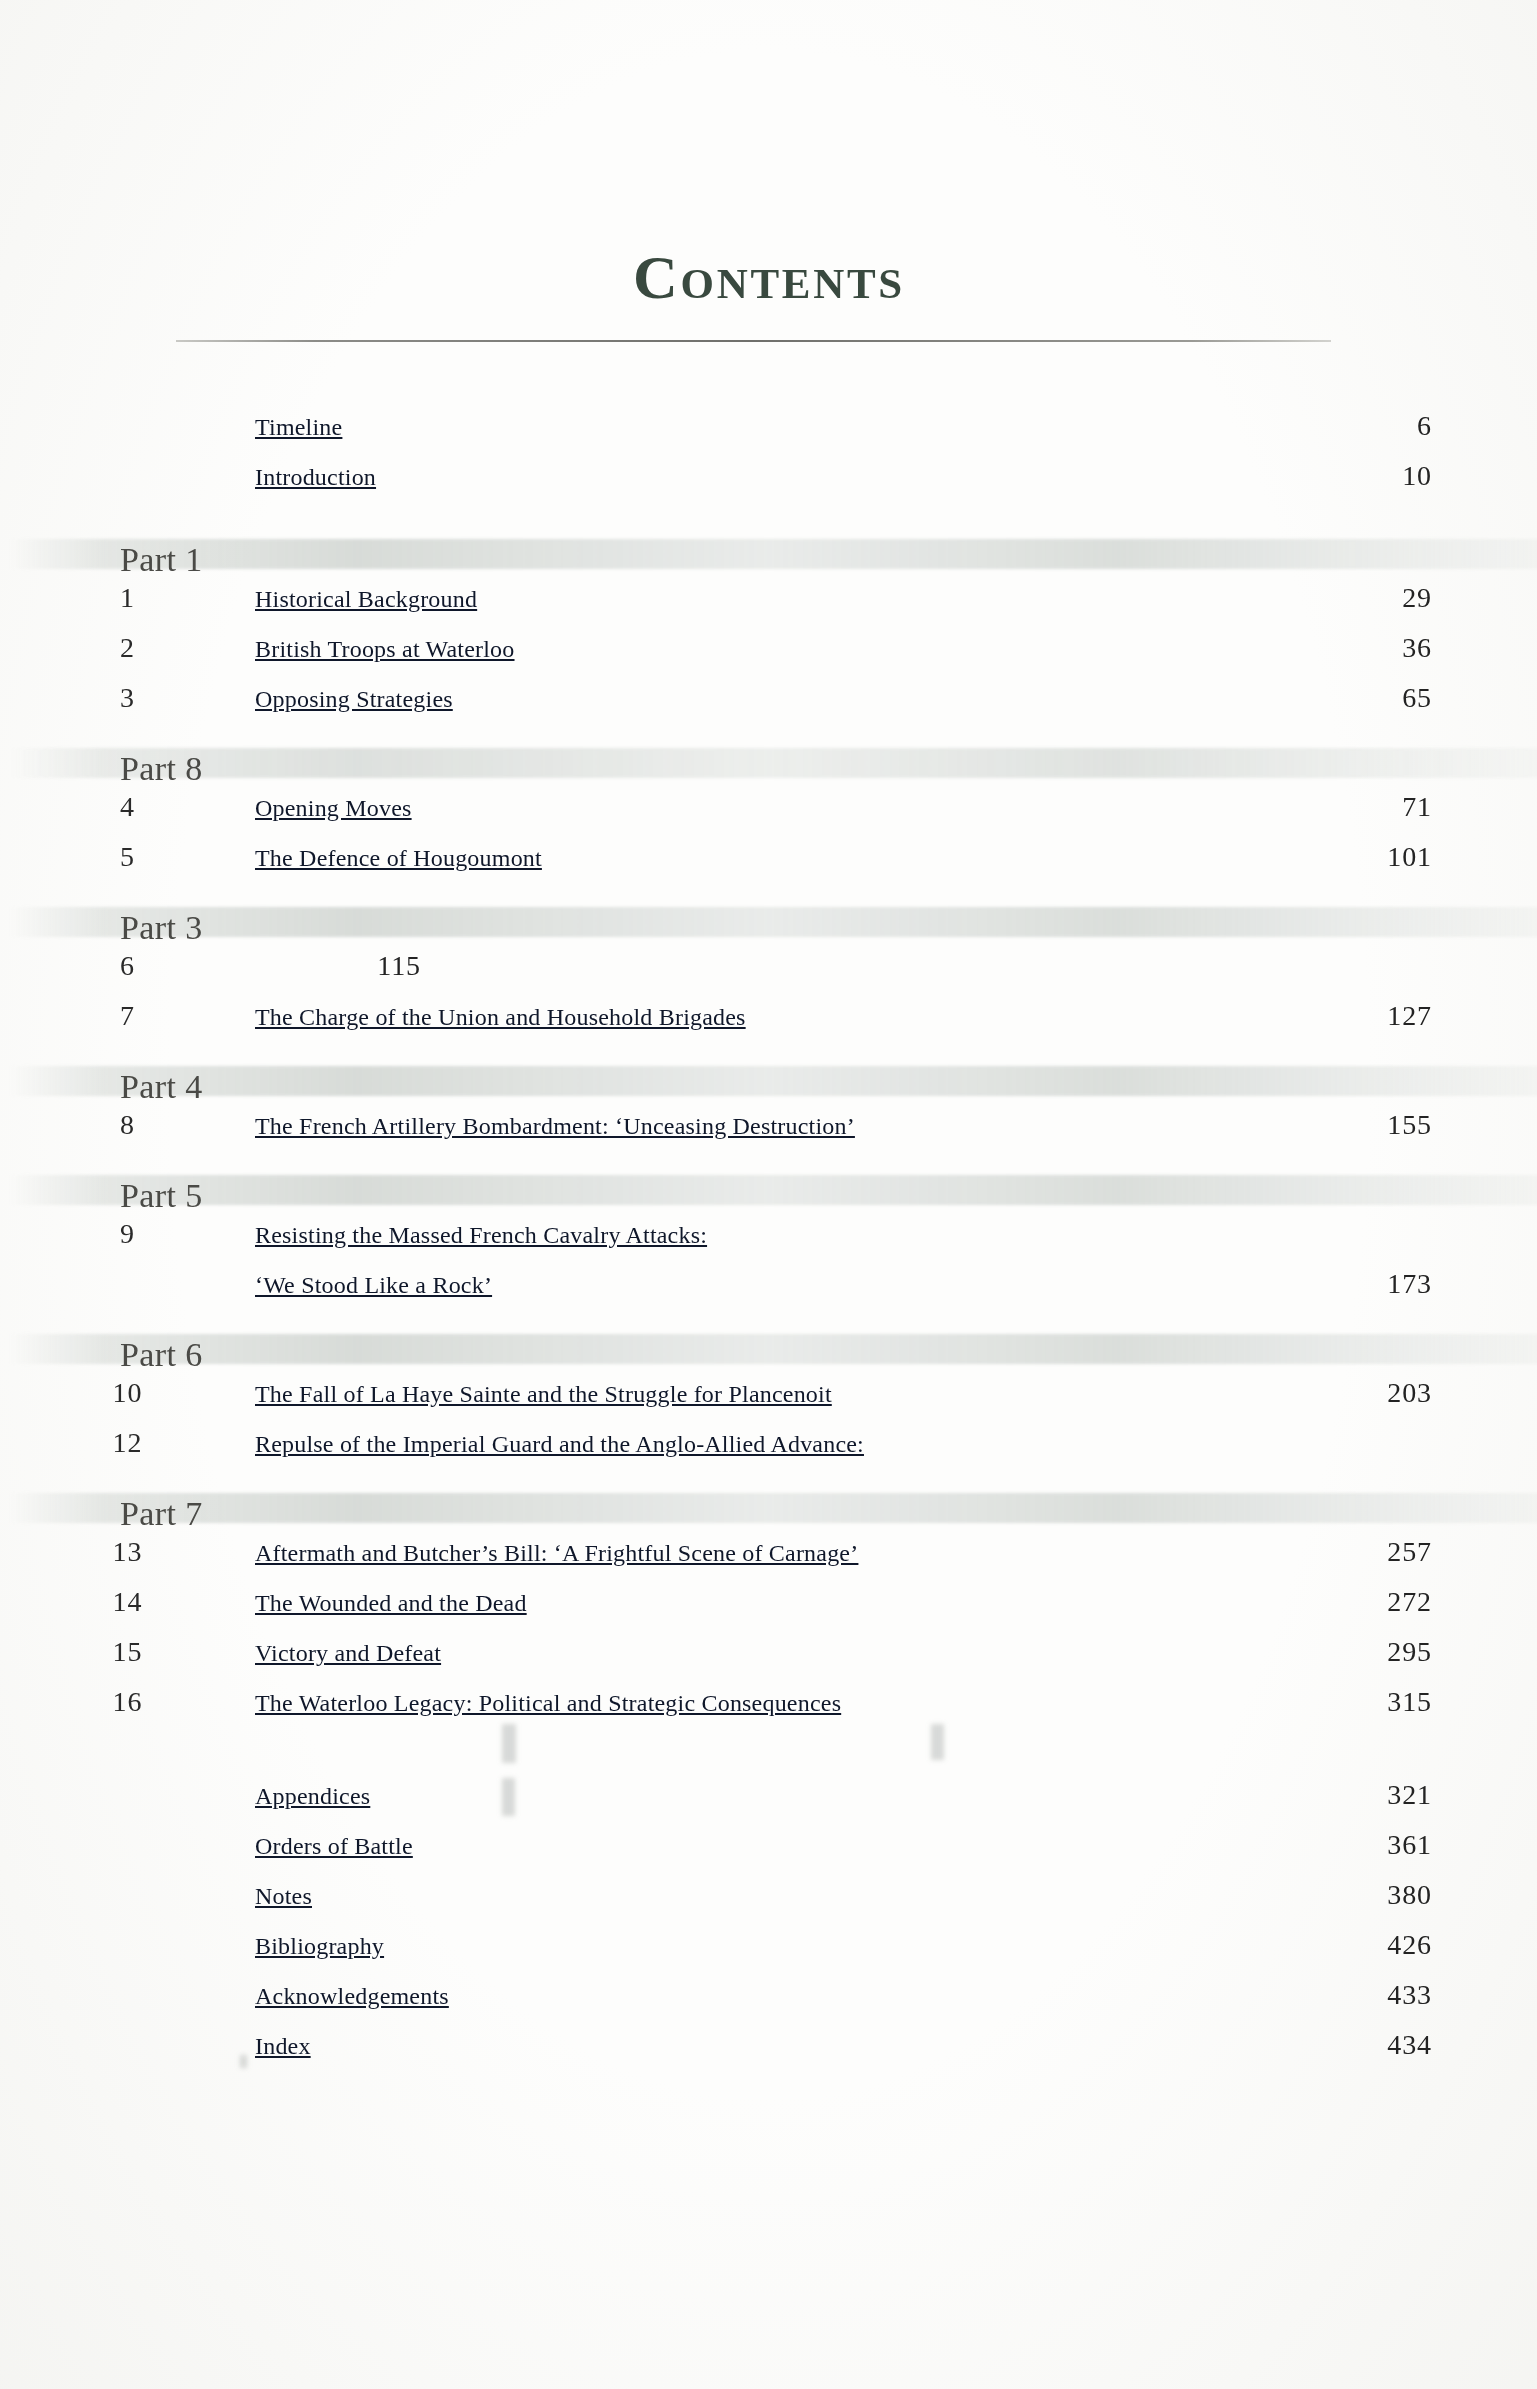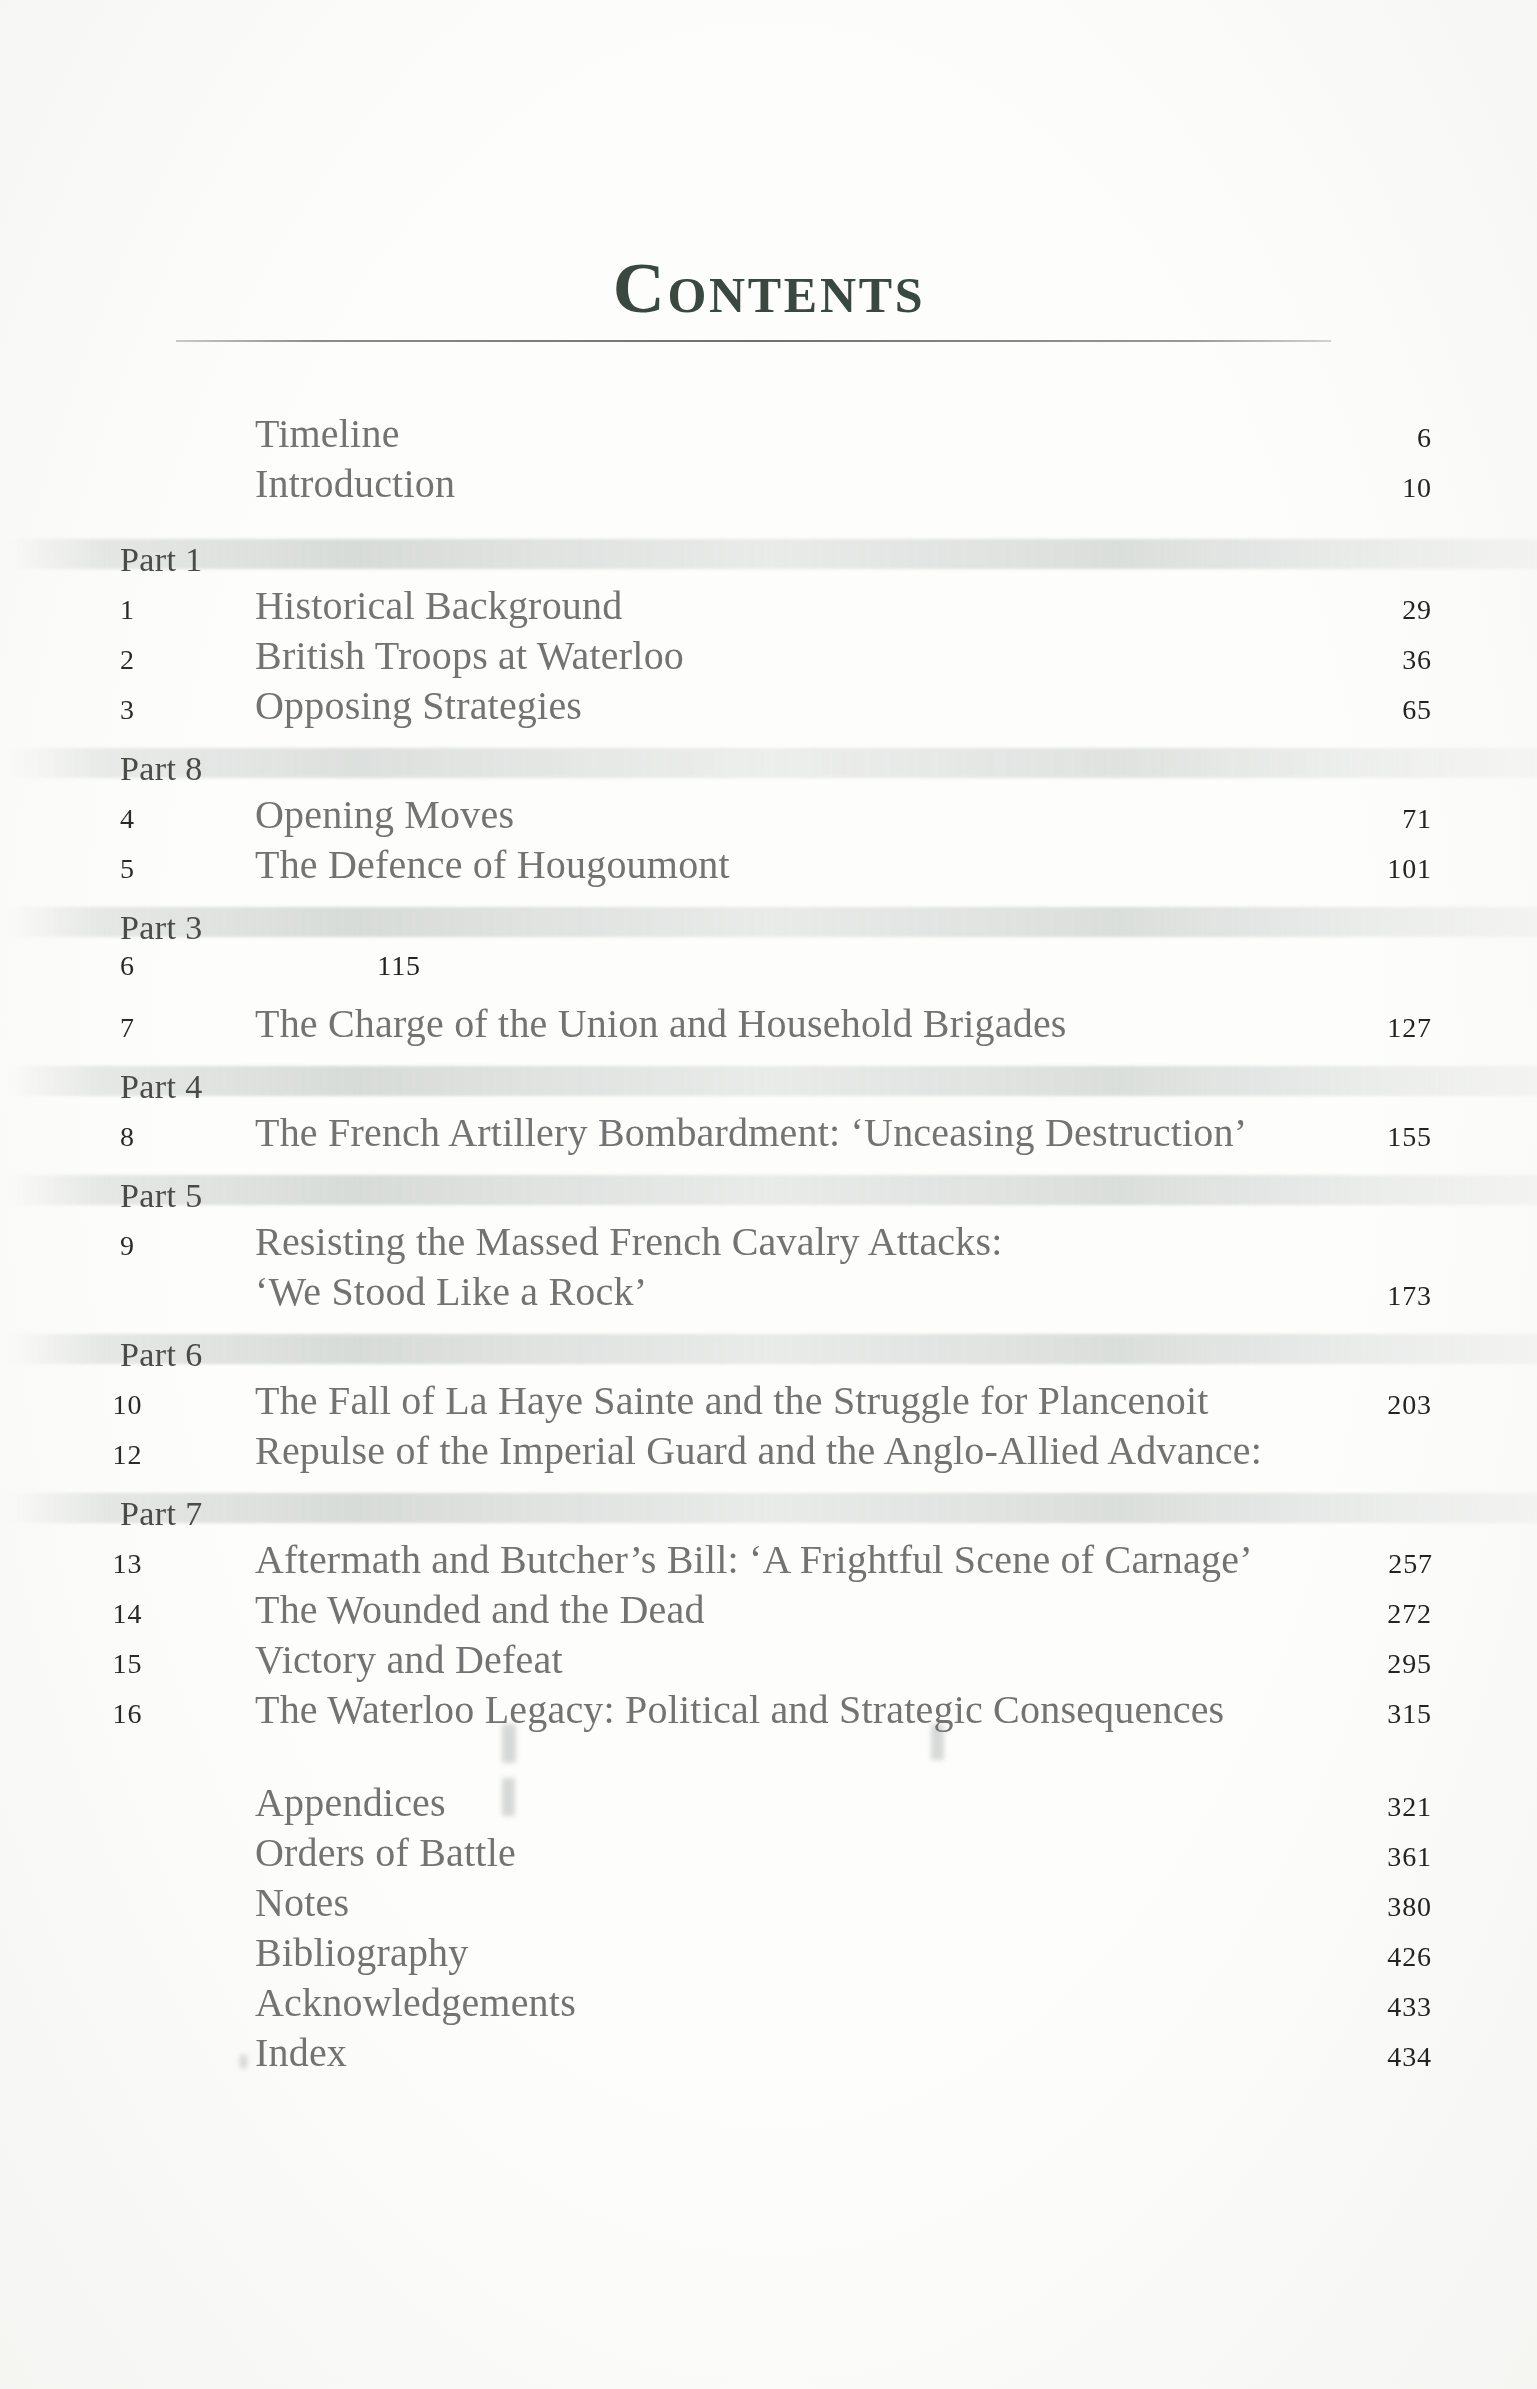--- a/index.html
+++ b/index.html
@@ -46,21 +46,21 @@
   }
   .bleed.b2 { opacity: .85; }
 
   .title {
     position: absolute;
     top: 204px;
     left: 0;
     right: 0;
     text-align: center;
     color: #39493f;
-    font-size: 72px;
+    font-size: 62px;
     letter-spacing: 2.7px;
     font-variant: small-caps;
     line-height: 1;
     white-space: nowrap;
   }
 
   .rule {
     position: absolute;
     top: 340px;
     left: 176px;
@@ -86,25 +86,26 @@
     width: 255px;
     flex: 0 0 255px;
     text-align: center;
     font-size: 28px;
     color: #2a2a2a;
     font-variant-numeric: oldstyle-nums;
     letter-spacing: 0.9px;
   }
   .label {
     flex: 1 1 auto;
-    font-size: 40px;
-    color: #737373;
+    font-size: 24px;
+    color: #0f172a;
     letter-spacing: 0.2px;
     padding-right: 14.3px;
     white-space: nowrap;
+    text-decoration: underline;
   }
   .page-num {
     width: 166px;
     flex: 0 0 166px;
     text-align: right;
     padding-right: 106px;
     font-size: 28px;
     color: #232323;
     font-variant-numeric: oldstyle-nums;
     letter-spacing: 0.9px;

